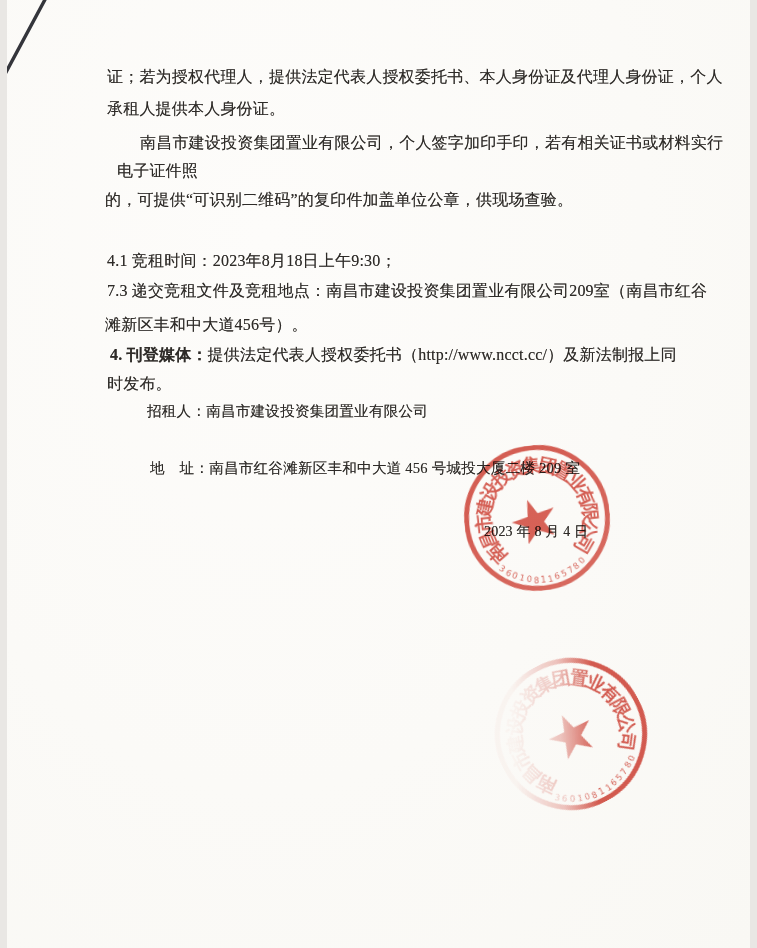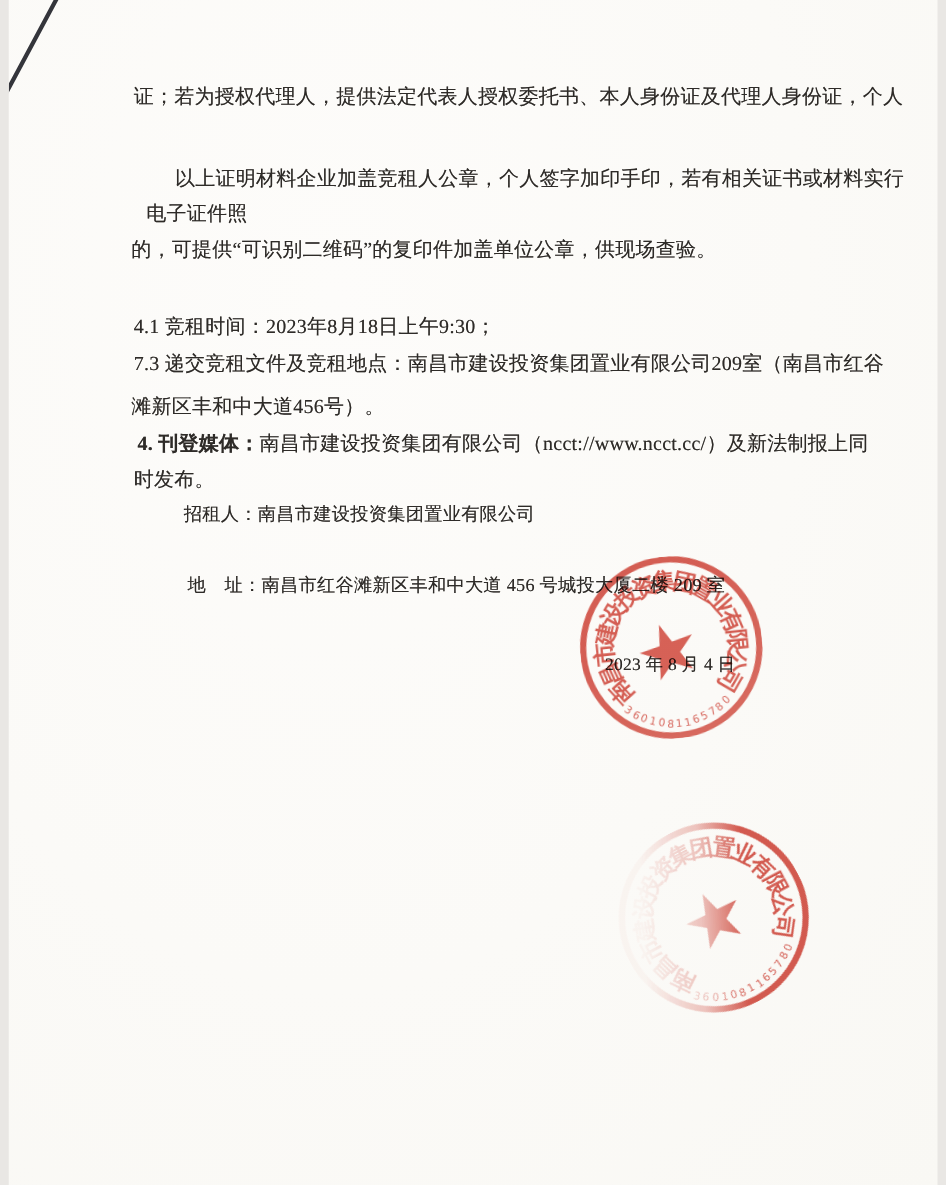--- a/index.html
+++ b/index.html
@@ -82,27 +82,28 @@
 </head>
 <body>
 
 <div class="page">
 
   <svg class="crease" width="60" height="90">
     <line x1="41" y1="-6" x2="-3" y2="76" stroke="#34353b" stroke-width="3.4" stroke-linecap="round"></line>
   </svg>
 
   <div class="line" style="left:100px;top:67px;">证；若为授权代理人，提供法定代表人授权委托书、本人身份证及代理人身份证，个人</div>
-  <div class="line" style="left:133px;top:133px;">以上证明材料企业加盖竞租人公章，个人签字加印手印，若有相关证书或材料实行</div>
+  <div class="line" style="left:100px;top:99px;">承租人提供本人身份证。</div>
+  <div class="line" style="left:133px;top:133px;">南昌市建设投资集团置业有限公司，个人签字加印手印，若有相关证书或材料实行</div>
   <div class="line" style="left:110px;top:161px;">电子证件照</div>
   <div class="line" style="left:98px;top:190px;">的，可提供“可识别二维码”的复印件加盖单位公章，供现场查验。</div>
   <div class="line" style="left:100px;top:251px;">4.1 竞租时间：2023年8月18日上午9:30；</div>
   <div class="line" style="left:100px;top:281px;">7.3 递交竞租文件及竞租地点：南昌市建设投资集团置业有限公司209室（南昌市红谷</div>
   <div class="line" style="left:98px;top:315px;">滩新区丰和中大道456号）。</div>
-  <div class="line" style="left:103px;top:345px;"><span class="bold">4. 刊登媒体：</span><span>南昌市建设投资集团有限公司（ncct://www.ncct.cc/）及新法制报上同</span></div>
+  <div class="line" style="left:103px;top:345px;"><span class="bold">4. 刊登媒体：</span><span>提供法定代表人授权委托书（http://www.ncct.cc/）及新法制报上同</span></div>
   <div class="line" style="left:100px;top:374px;">时发布。</div>
   <div class="line contact" style="left:140px;top:402px;">招租人：南昌市建设投资集团置业有限公司</div>
   <div class="line contact" style="left:143px;top:459px;">地　址：南昌市红谷滩新区丰和中大道 456 号城投大厦二楼 209 室</div>
   <div class="line sig" style="left:477px;top:523px;">2023 年 8 月 4 日</div>
 
   <div class="seal" id="seal-1" style="--seal-color: #cc2f22;">
       <div class="ring"></div>
       <span class="star">★</span>
       <span class="seal-char" style="left: 30.1221px; top: 104.153px; transform: translate(-50%, -50%) rotate(-126deg);">南</span>
       <span class="seal-char" style="left: 22.594px; top: 89.3779px; transform: translate(-50%, -50%) rotate(-108deg);">昌</span>

